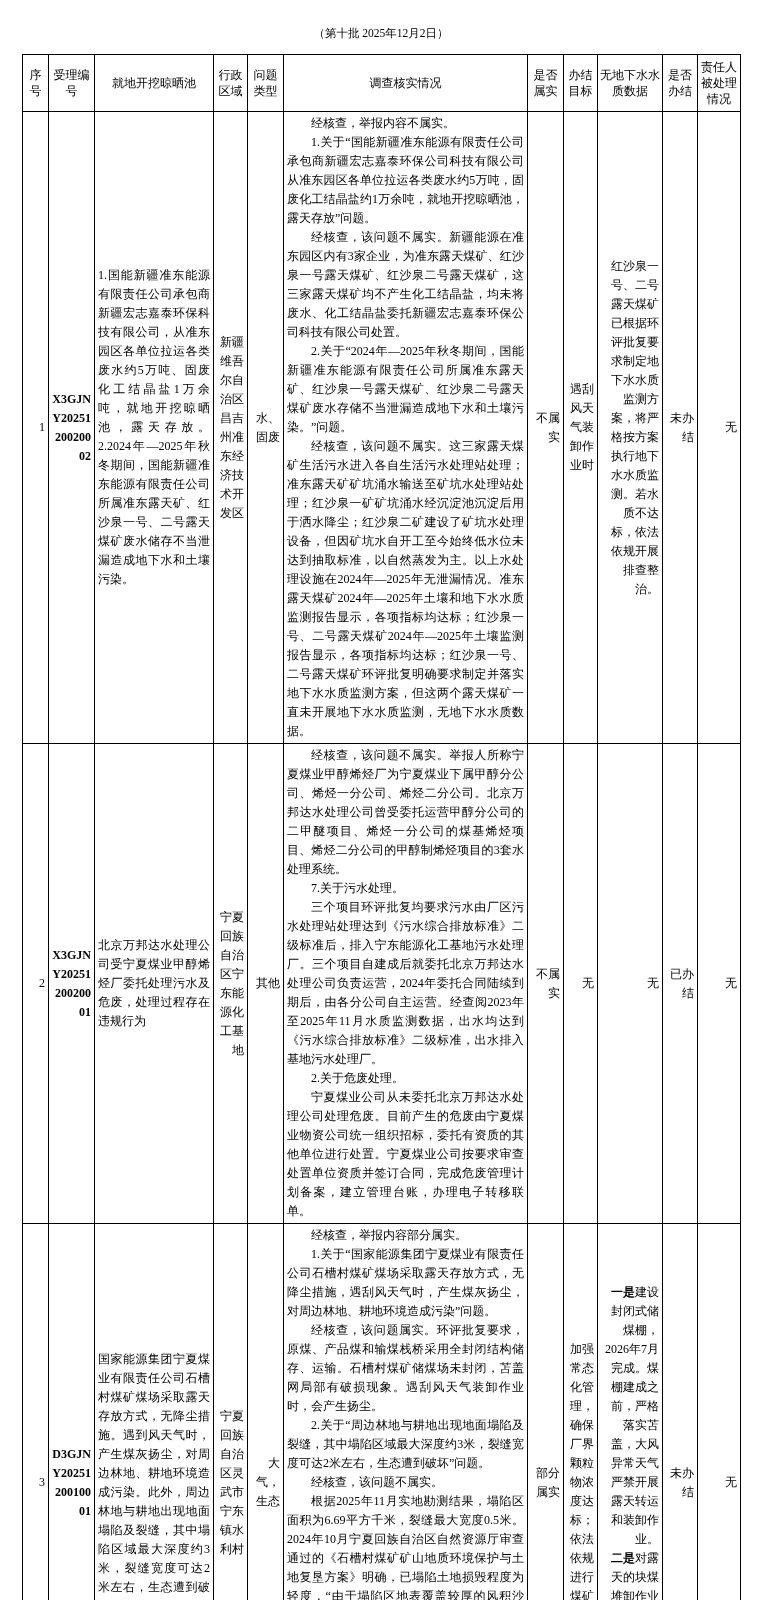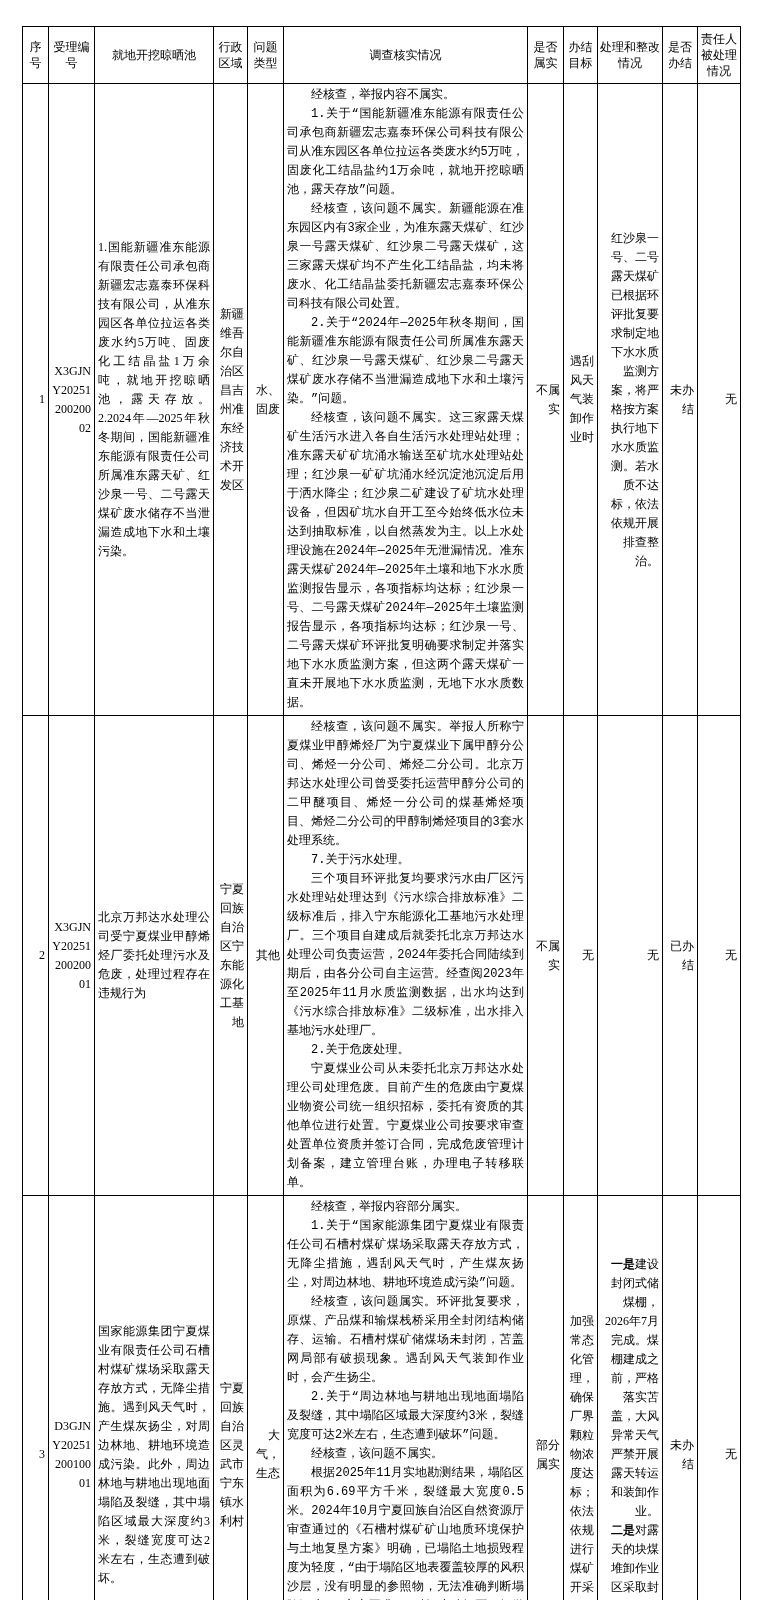--- a/index.html
+++ b/index.html
@@ -39,31 +39,32 @@
     text-align:center;
     line-height:16px;
     padding:4px 1px;
   }
   tr.r-head{height:41px;margin-top:13px;}
   tr.r1{height:516px;}
   tr.r2{height:426px;}
   tr.r3{height:504px;}
   .c-center{text-align:right;}
   .c-just{text-align:justify;text-justify:inter-ideograph;}
-  .caseid{word-break:break-all;}
+  .caseid{word-break:break-all;font-weight:bold;}
   .pcell{padding:3px 6px;}
-  .inv-cell{padding:4px 7px;vertical-align:middle;font-family:Liberation Mono, monospace;}
+  .inv-cell{padding:4px 7px;vertical-align:middle;}
   .para{margin:0;text-indent:2em;text-align:justify;text-justify:inter-ideograph;}
   .rp{margin:0;text-align:right;}
   .remedy{padding:3px 5px;}
 </style>
 </head>
 <body>
 
 <div class="doc">
+  <p class="doc-subtitle">（第十批 2025年12月2日）</p>
 
   <table class="report">
     <colgroup>
       <col style="width:26px">
         <col style="width:46px">
         <col style="width:119px">
       <col style="width:34px">
         <col style="width:36px">
         <col style="width:244px">
       <col style="width:36px">
@@ -75,21 +76,21 @@
     <thead>
       <tr class="r-head">
         <th>序号</th>
         <th>受理编号</th>
         <th>就地开挖晾晒池</th>
         <th>行政区域</th>
         <th>问题类型</th>
         <th>调查核实情况</th>
         <th>是否属实</th>
         <th>办结目标</th>
-        <th>处理和整改情况</th>
+        <th>无地下水水质数据</th>
         <th>是否办结</th>
         <th>责任人被处理情况</th>
       </tr>
     </thead>
     <tbody>
       <tr class="r1">
         <td class="c-center">1</td>
         <td class="c-center caseid">X3GJNY2025120020002</td>
         <td class="c-just pcell">1.国能新疆准东能源有限责任公司承包商新疆宏志嘉泰环保科技有限公司，从准东园区各单位拉运各类废水约5万吨、固废化工结晶盐1万余吨，就地开挖晾晒池，露天存放。2.2024年—2025年秋冬期间，国能新疆准东能源有限责任公司所属准东露天矿、红沙泉一号、二号露天煤矿废水储存不当泄漏造成地下水和土壤污染。</td>
         <td class="c-center">新疆维吾尔自治区昌吉州准东经济技术开发区</td>

